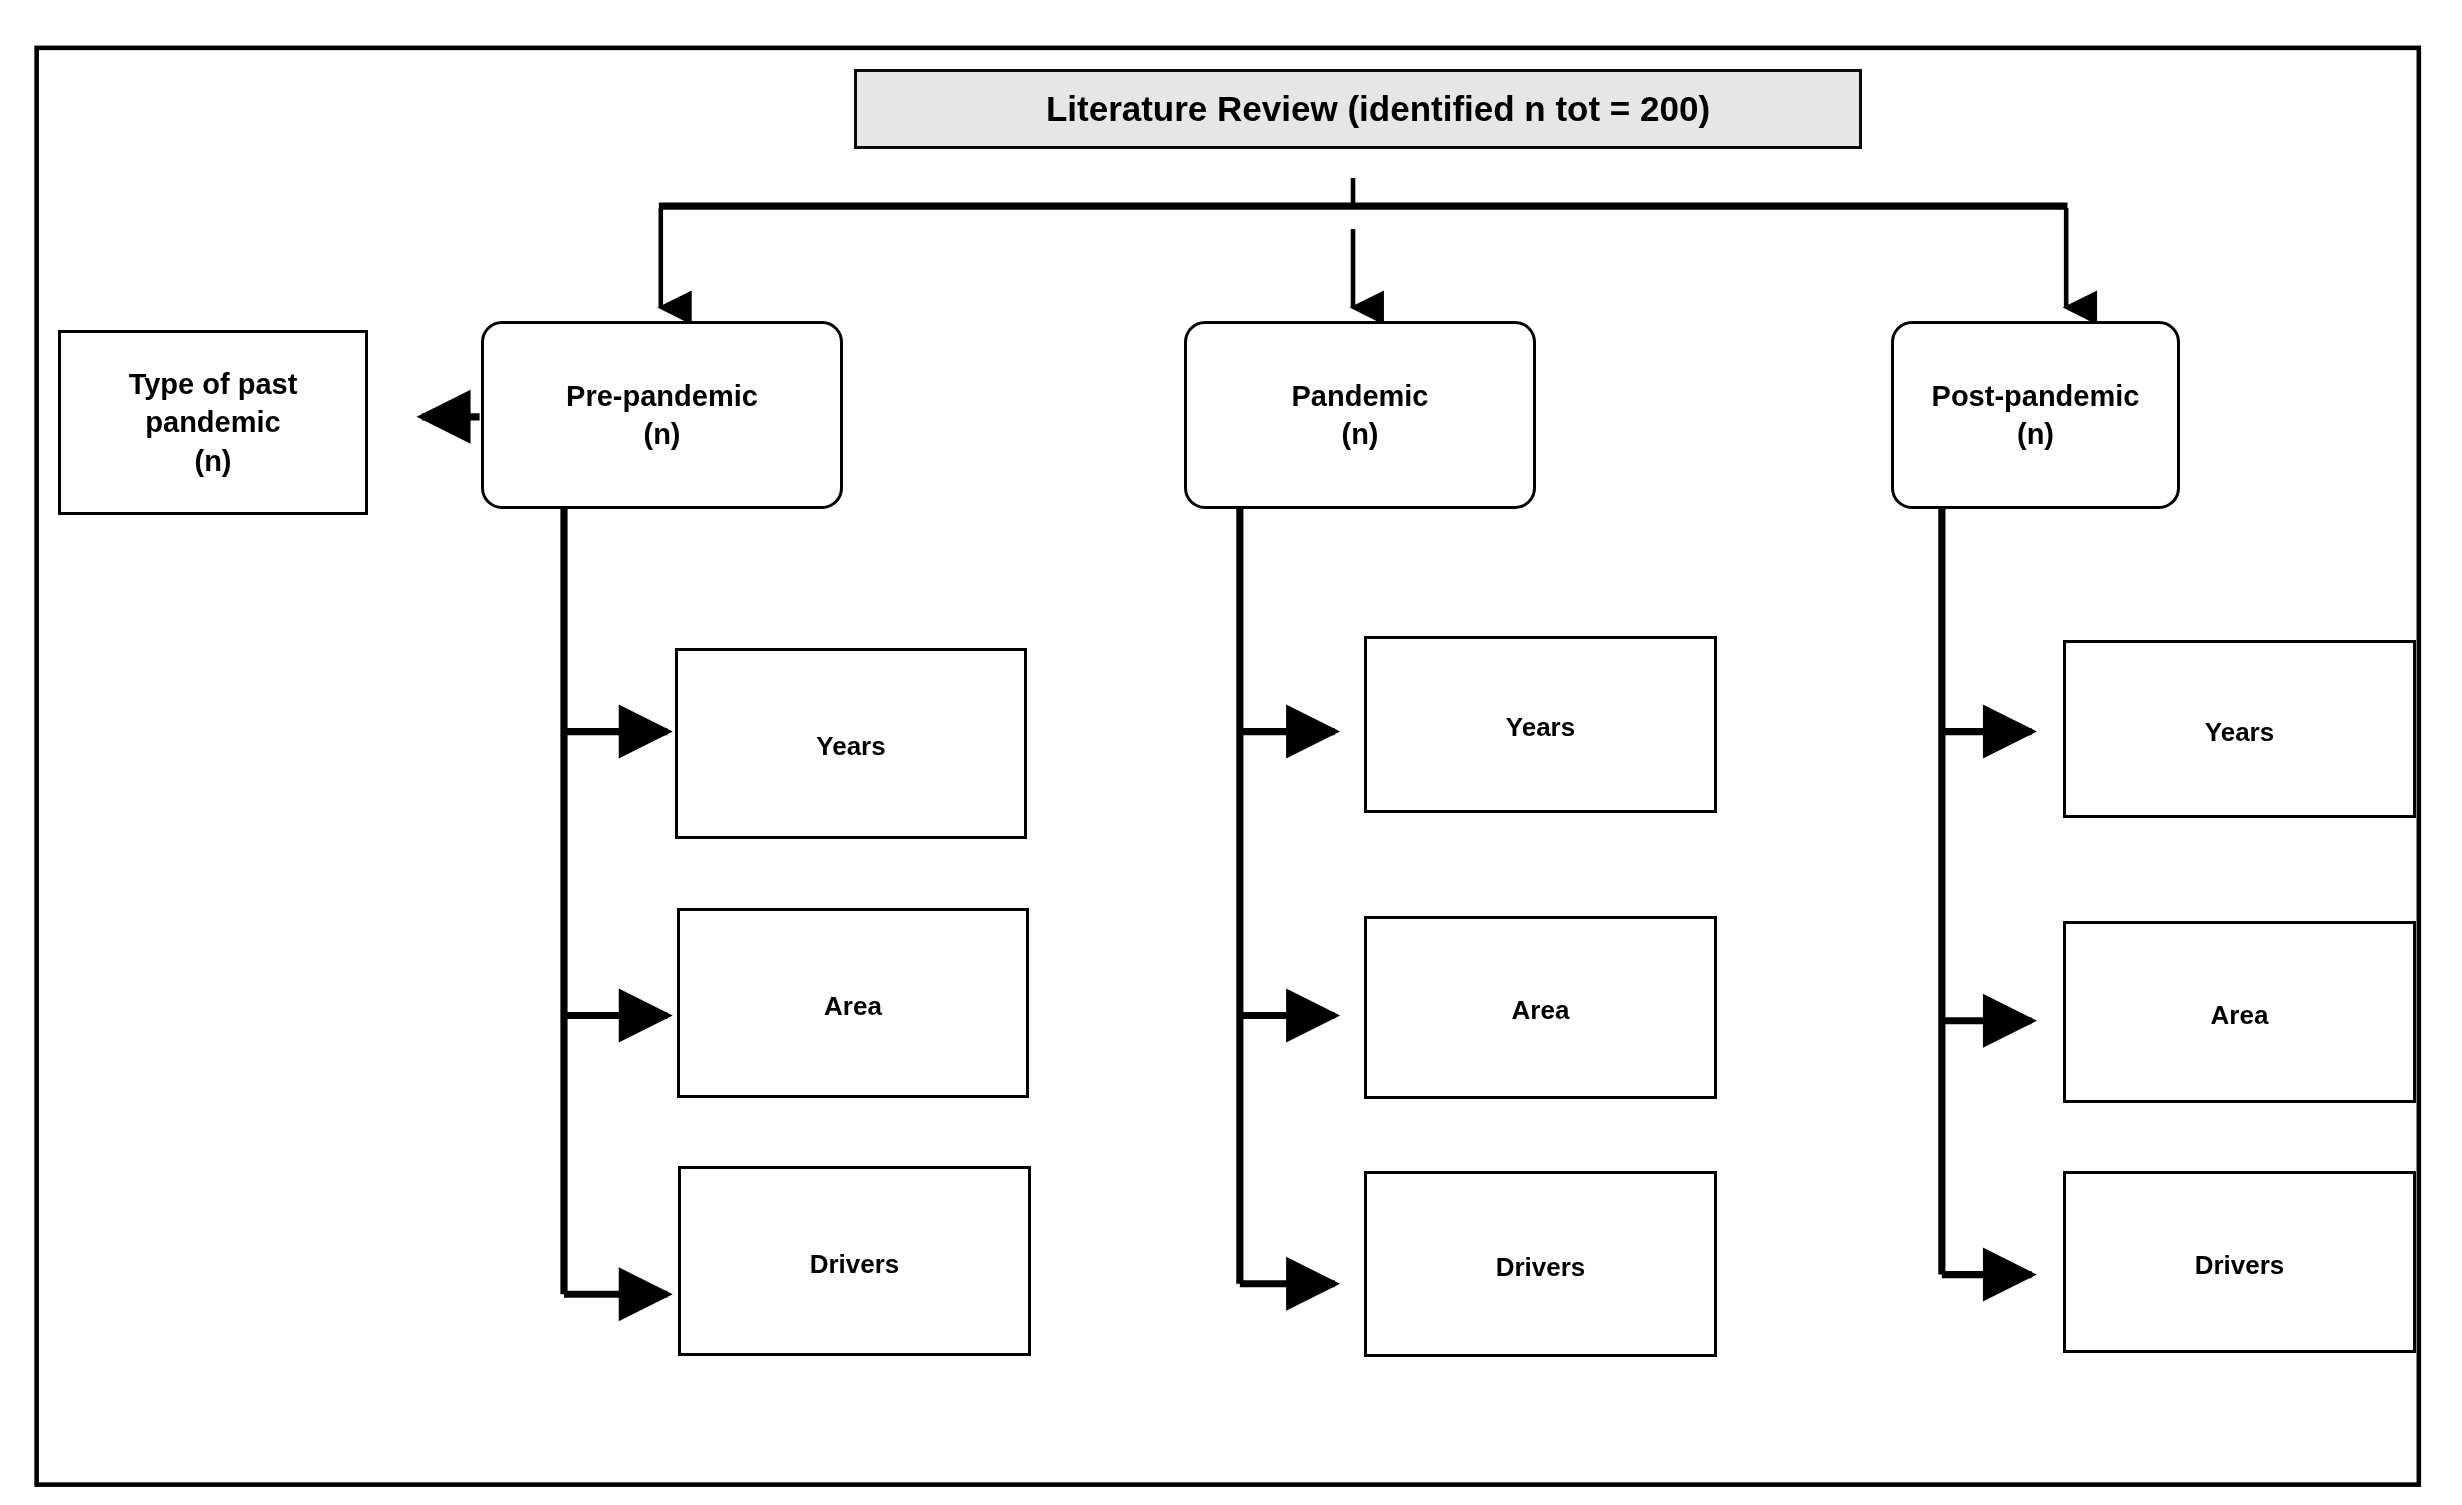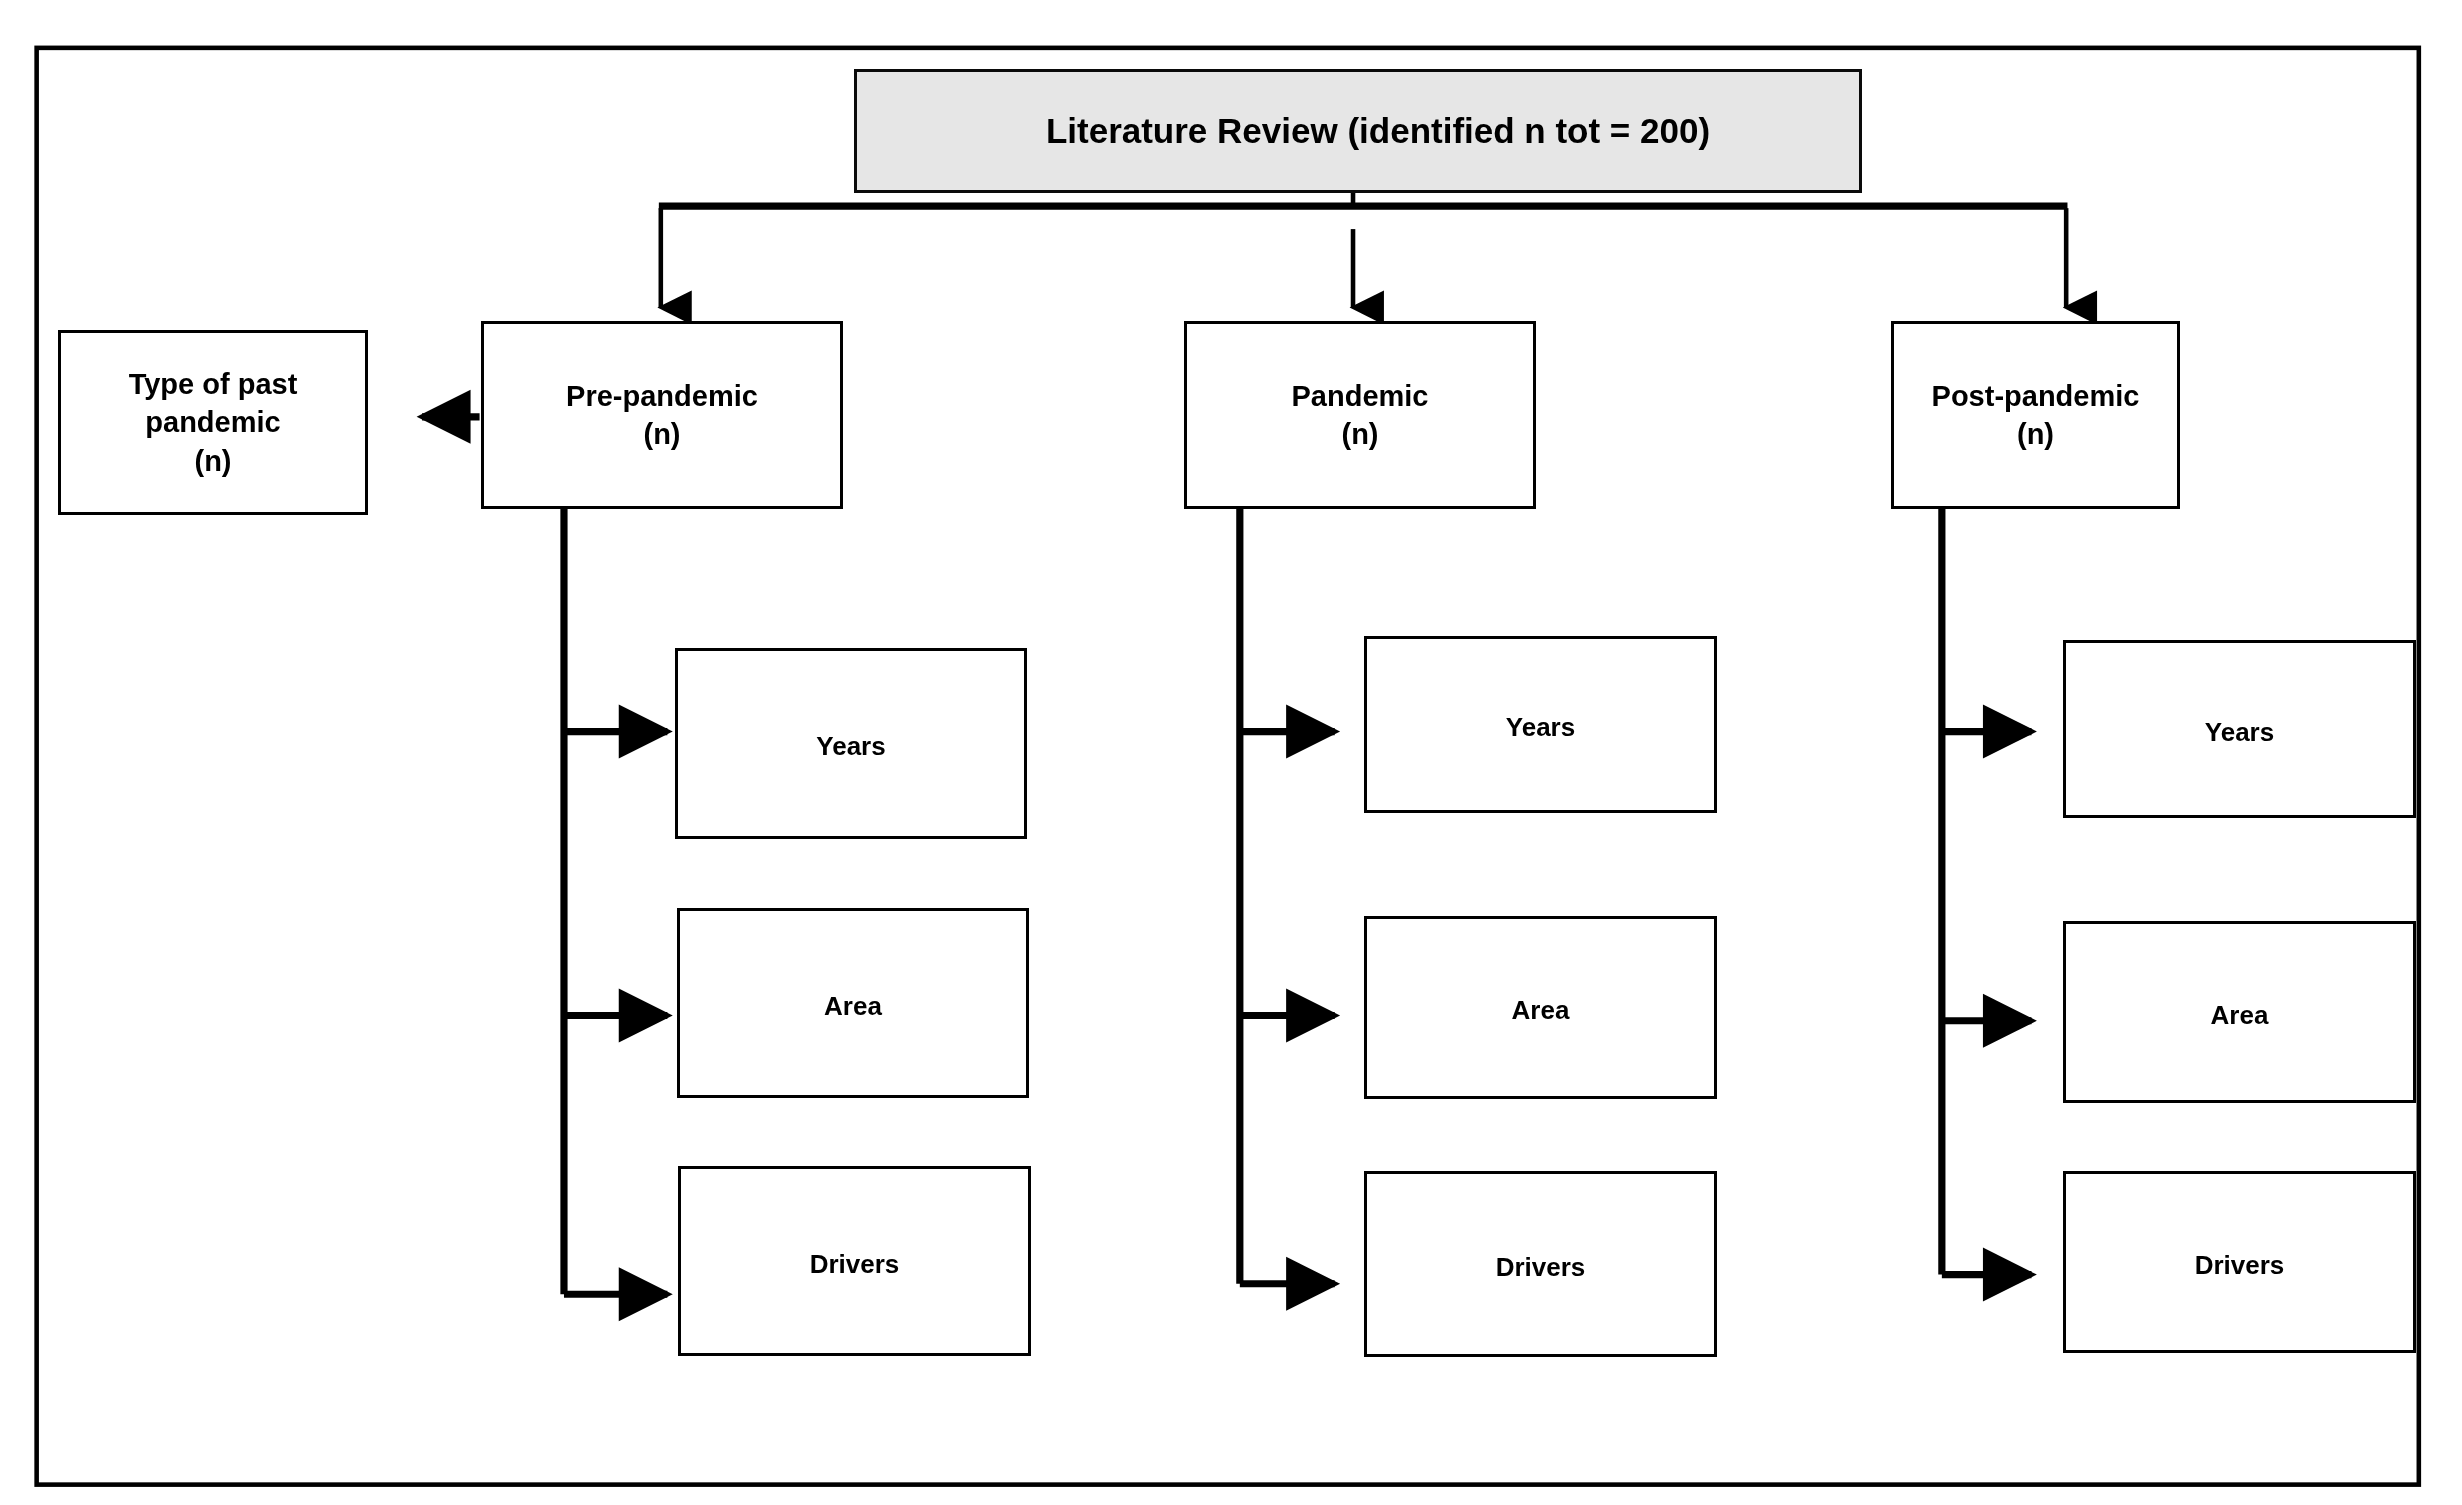--- a/index.html
+++ b/index.html
@@ -40,20 +40,21 @@
   .node-banner {
     background: #e6e6e6;
     border: 3.9px solid #0a0a0a;
     font-weight: bold;
     font-size: 35px;
   }
   .node-phase {
     font-weight: bold;
     font-size: 29px;
     border-width: 3.9px;
+    border-radius: 21px;
   }
   .node-side {
     font-weight: bold;
     font-size: 29px;
     border-width: 3.9px;
   }
   .node-facet {
     font-weight: bold;
     font-size: 26px;
     border-width: 3.3px;
@@ -107,21 +108,21 @@
     <path d="M 1895 1118 L 2040 1118" stroke="#000000" stroke-width="11" fill="none" marker-end="url(#arrow-right)"></path>
     <path d="M 1895 1552 L 2040 1552" stroke="#000000" stroke-width="11" fill="none" marker-end="url(#arrow-right)"></path>
     <path d="M 1895 1962 L 2040 1962" stroke="#000000" stroke-width="11" fill="none" marker-end="url(#arrow-right)"></path>
 
     <path d="M 2968 778 L 2968 1948" stroke="#000000" stroke-width="11" fill="none"></path>
     <path d="M 2968 1118 L 3105 1118" stroke="#000000" stroke-width="11" fill="none" marker-end="url(#arrow-right)"></path>
     <path d="M 2968 1560 L 3105 1560" stroke="#000000" stroke-width="11" fill="none" marker-end="url(#arrow-right)"></path>
     <path d="M 2968 1948 L 3105 1948" stroke="#000000" stroke-width="11" fill="none" marker-end="url(#arrow-right)"></path>
   </svg>
 
-  <div class="node node-banner" style="left:854px; top:69px; width:1008px; height:124px;padding-left:40px;">
+  <div class="node node-banner" style="left:854px; top:69px; width:1008px; height:80px;padding-left:40px;">
     <span class="node-label">Literature Review (identified n tot = 200)</span>
   </div>
 
   <div class="node node-side" style="left:58px; top:330px; width:310px; height:185px;">
     <span class="node-label">Type of past
 pandemic
 (n)</span>
   </div>
 
   <div class="node node-phase" style="left:481px; top:321px; width:362px; height:188px;">

